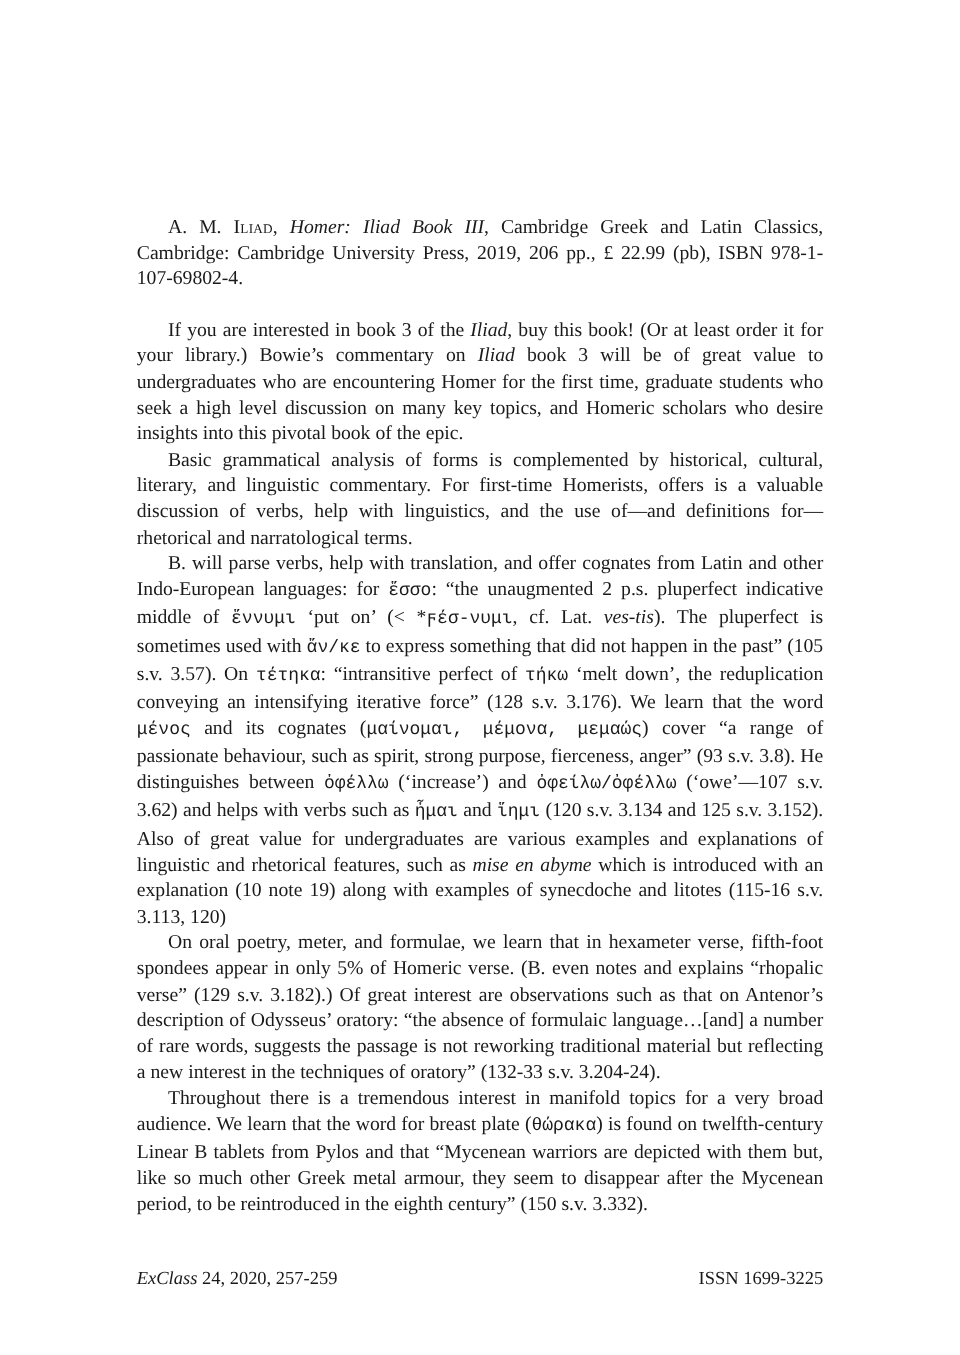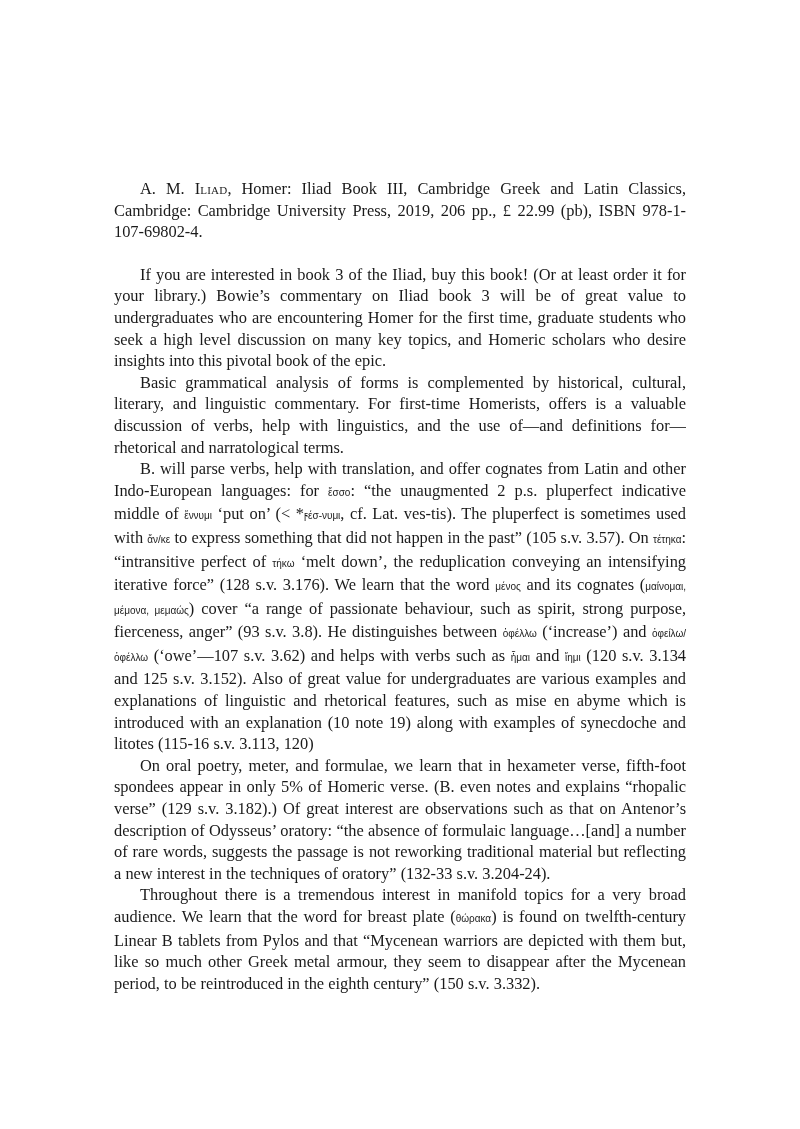--- a/index.html
+++ b/index.html
@@ -44,24 +44,25 @@
     text-indent: 26px;
   }
   p.body-para {
     text-indent: 26px;
   }
   .sc {
     font-variant: small-caps;
     letter-spacing: 0.2px;
   }
   .it {
+    font-style: italic;
   }
   .gk {
-    font-family: Liberation Sans, sans-serif;
-    font-size: 10px;
+    font-family: Liberation Mono, monospace;
+    font-size: 15px;
   }
   .footer {
     position: absolute;
     left: 114px;
     top: 1056px;
     width: 572px;
     display: flex;
     justify-content: space-between;
     align-items: baseline;
     font-size: 15.4px;
@@ -85,14 +86,18 @@
     <div id="paragraph-container">
         <p class="para body-para"><span>If you are interested in book 3 of the </span><span class="it">Iliad</span><span>, buy this book! (Or at least order it for your library.) Bowie’s commentary on </span><span class="it">Iliad</span><span> book 3 will be of great value to undergraduates who are encountering Homer for the first time, graduate students who seek a high level discussion on many key topics, and Homeric scholars who desire insights into this pivotal book of the epic.</span></p>
         <p class="para body-para"><span>Basic grammatical analysis of forms is complemented by historical, cultural, literary, and linguistic commentary. For first-time Homerists, offers is a valuable discussion of verbs, help with linguistics, and the use of—and definitions for—rhetorical and narratological terms.</span></p>
         <p class="para body-para"><span>B. will parse verbs, help with translation, and offer cognates from Latin and other Indo-European languages: for </span><span class="gk">ἕσσο</span><span>: “the unaugmented 2 p.s. pluperfect indicative middle of </span><span class="gk">ἕννυμι</span><span> ‘put on’ (&lt; *</span><span class="gk">ϝέσ-νυμι</span><span>, cf. Lat. </span><span class="it">ves-tis</span><span>). The pluperfect is sometimes used with </span><span class="gk">ἄν/κε</span><span> to express something that did not happen in the past” (105 s.v. 3.57). On </span><span class="gk">τέτηκα</span><span>: “intransitive perfect of </span><span class="gk">τήκω</span><span> ‘melt down’, the reduplication conveying an intensifying iterative force” (128 s.v. 3.176). We learn that the word </span><span class="gk">μένος</span><span> and its cognates (</span><span class="gk">μαίνομαι, μέμονα, μεμαώς</span><span>) cover “a range of passionate behaviour, such as spirit, strong purpose, fierceness, anger” (93 s.v. 3.8). He distinguishes between </span><span class="gk">ὀφέλλω</span><span> (‘increase’) and </span><span class="gk">ὀφείλω/ὀφέλλω</span><span> (‘owe’—107 s.v. 3.62) and helps with verbs such as </span><span class="gk">ἧμαι</span><span> and </span><span class="gk">ἵημι</span><span> (120 s.v. 3.134 and 125 s.v. 3.152). Also of great value for undergraduates are various examples and explanations of linguistic and rhetorical features, such as </span><span class="it">mise en abyme</span><span> which is introduced with an explanation (10 note 19) along with examples of synecdoche and litotes (115-16 s.v. 3.113, 120)</span></p>
         <p class="para body-para"><span>On oral poetry, meter, and formulae, we learn that in hexameter verse, fifth-foot spondees appear in only 5% of Homeric verse. (B. even notes and explains “rhopalic verse” (129 s.v. 3.182).)  Of great interest are observations such as that on Antenor’s description of Odysseus’ oratory: “the absence of formulaic language…[and] a number of rare words, suggests the passage is not reworking traditional material but reflecting a new interest in the techniques of oratory” (132-33 s.v. 3.204-24).</span></p>
         <p class="para body-para"><span>Throughout there is a tremendous interest in manifold topics for a very broad audience. We learn that the word for breast plate (</span><span class="gk">θώρακα</span><span>) is found on twelfth-century Linear B tablets from Pylos and that “Mycenean warriors are depicted with them but, like so much other Greek metal armour, they seem to disappear after the Mycenean period, to be reintroduced in the eighth century” (150 s.v. 3.332).</span></p>
       </div>
 
   </div>
 
+  <div class="footer">
+    <div class="footer-left"><span class="it">ExClass</span><span> 24, 2020, 257-259</span></div>
+    <div class="footer-right">ISSN 1699-3225</div>
+  </div>
 
 </div>
 
 </body></html>

